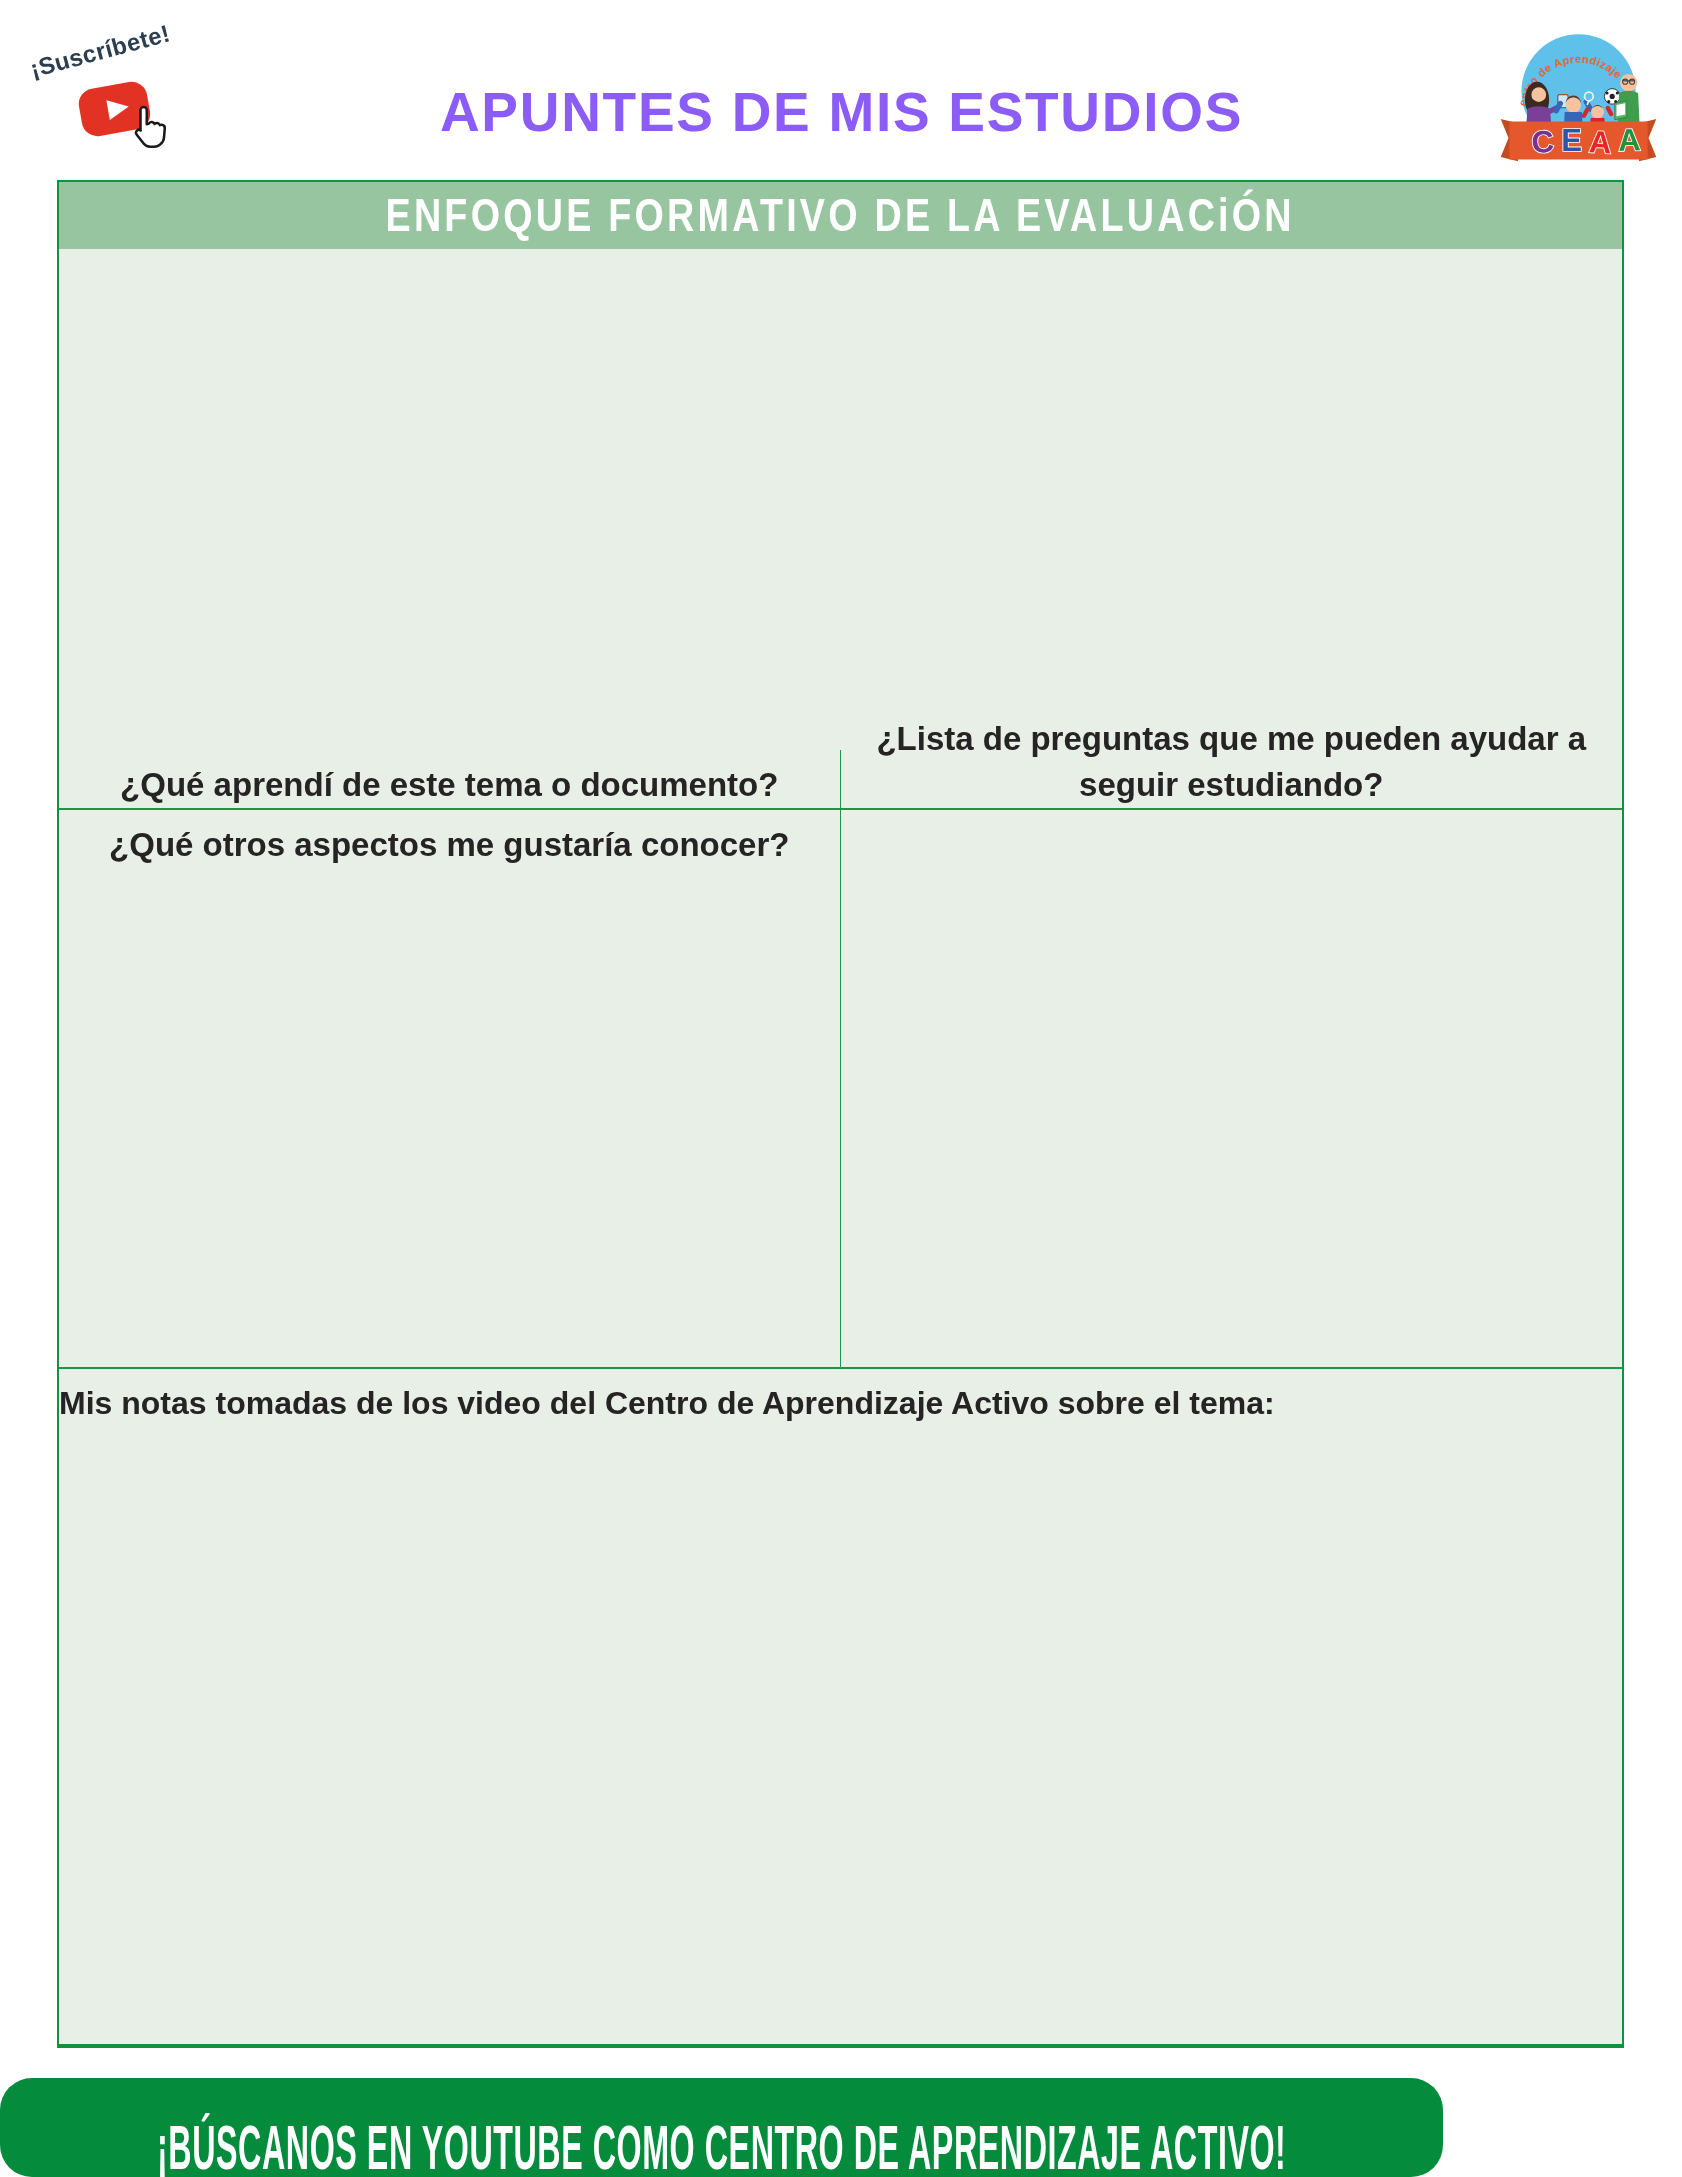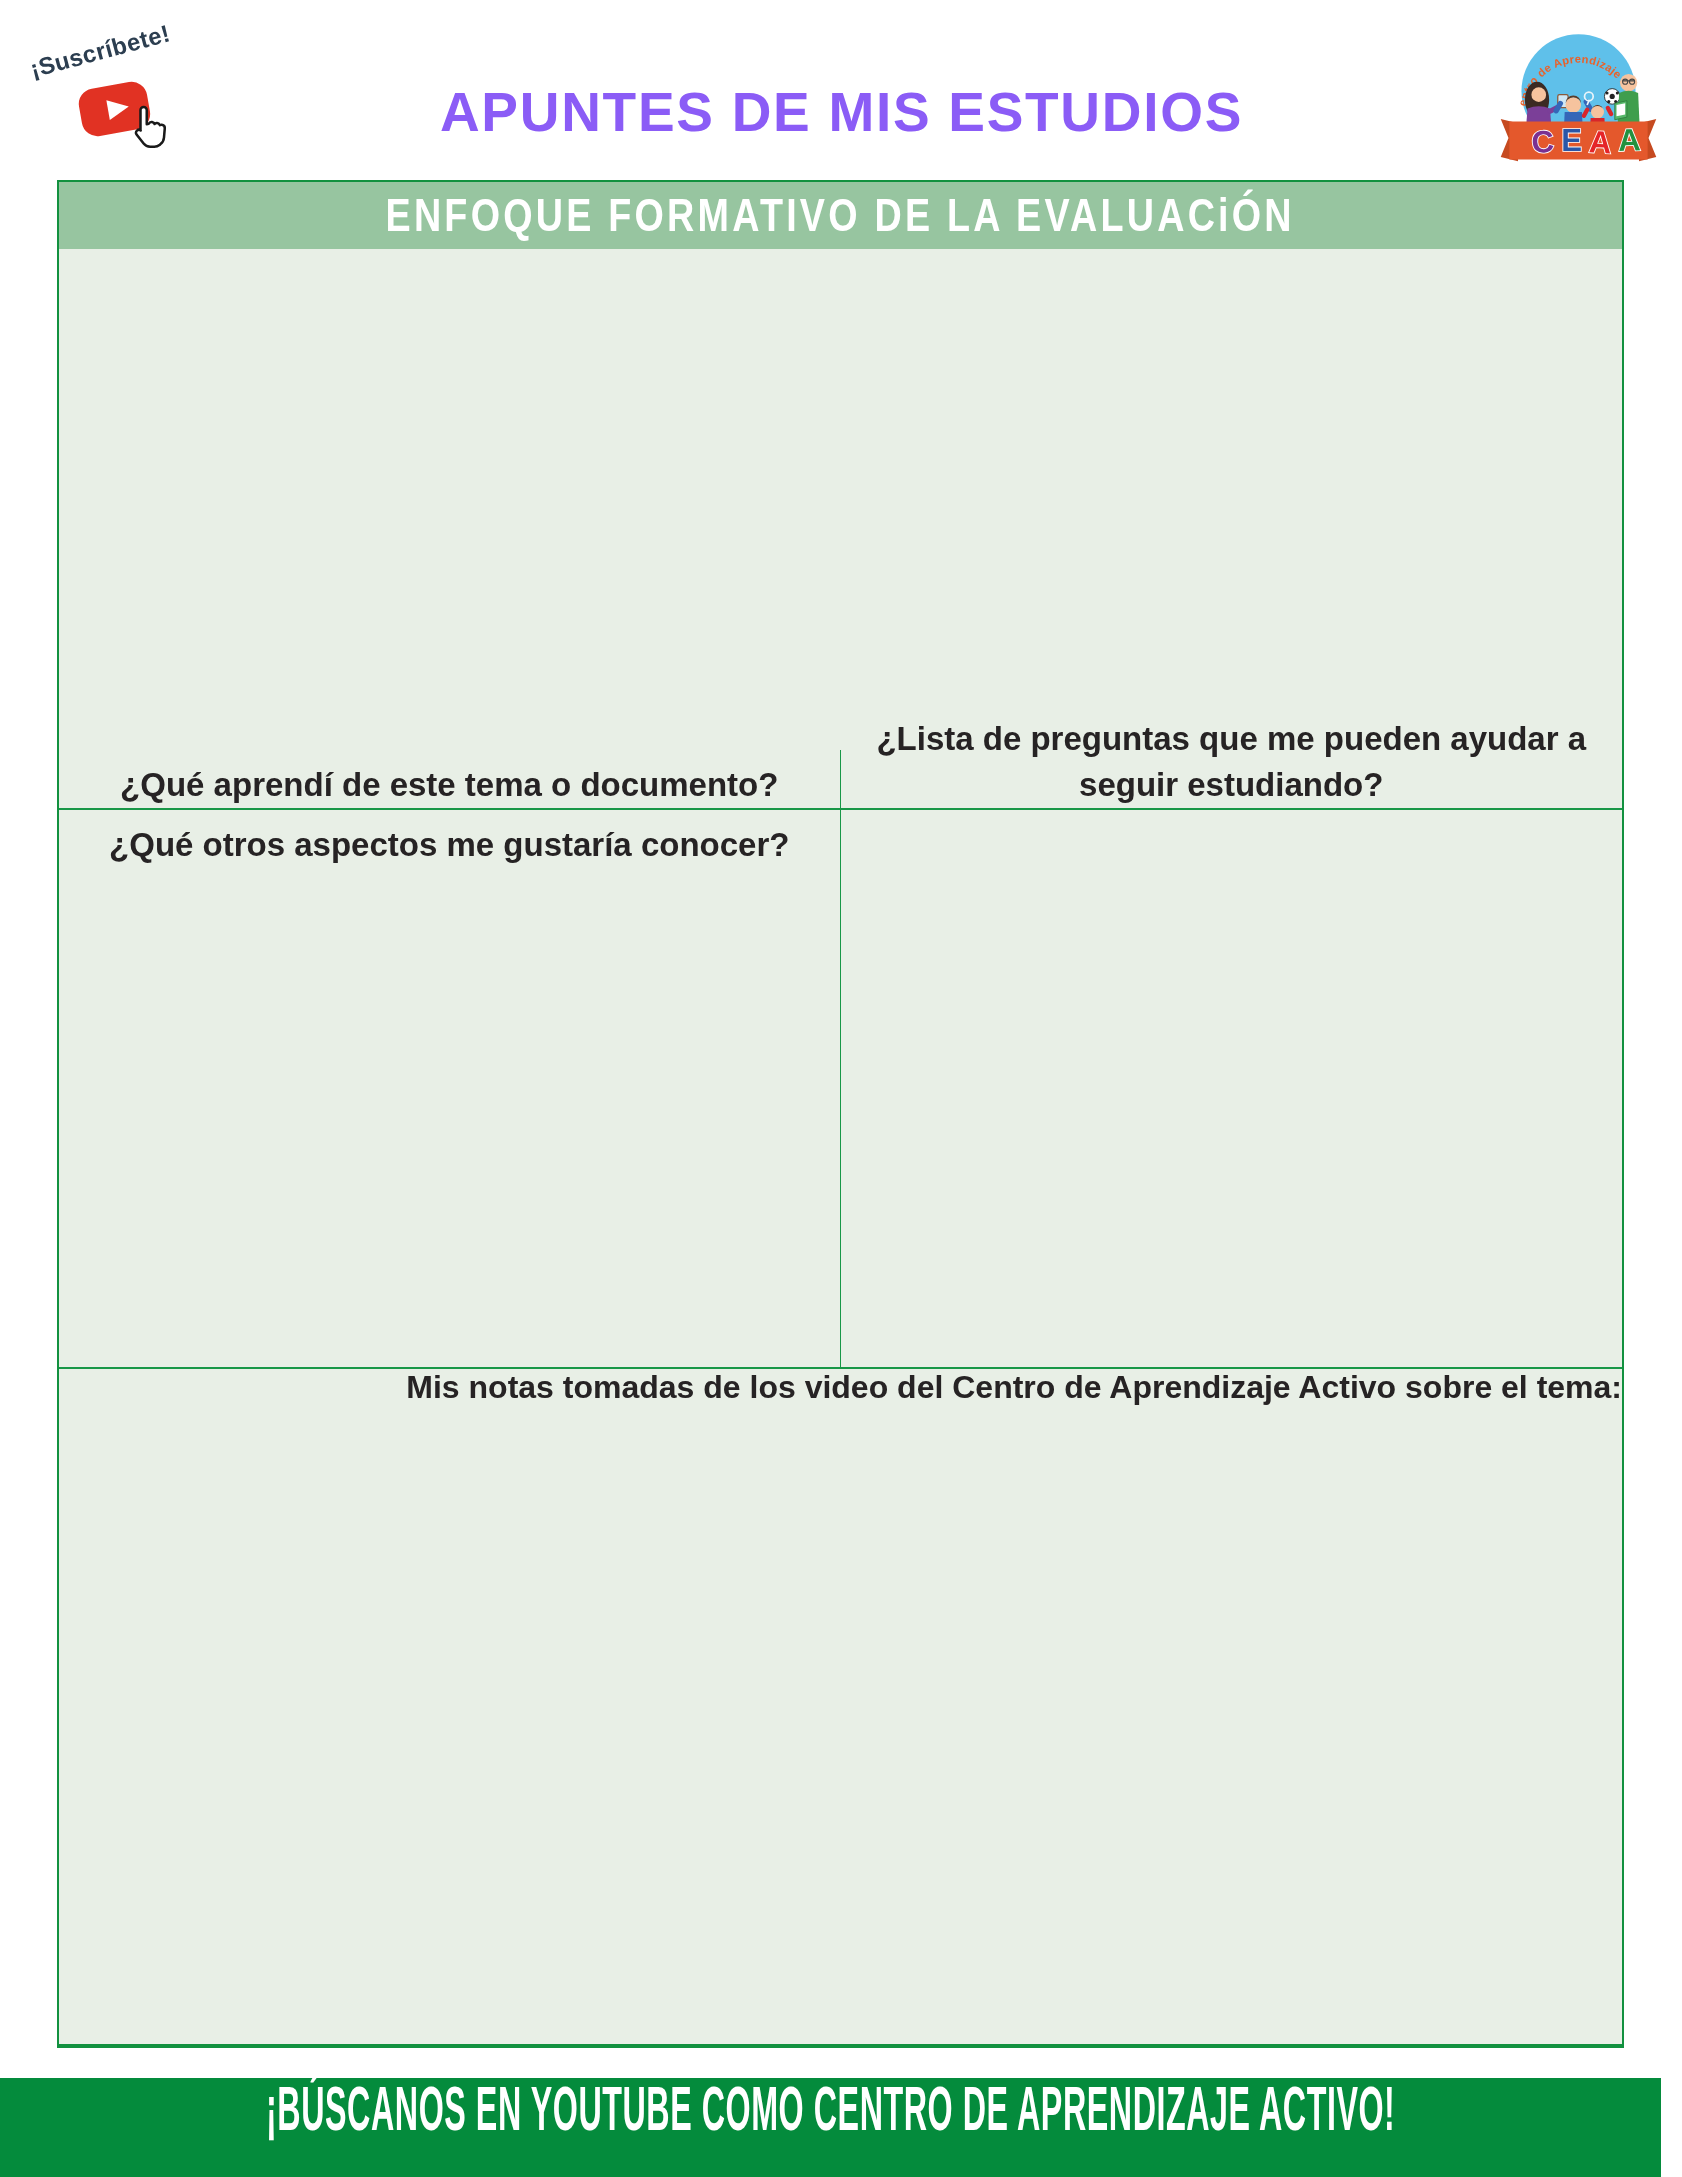--- a/index.html
+++ b/index.html
@@ -34,26 +34,26 @@
   .thead { height:67px; background:#97c5a0; display:flex; align-items:center; justify-content:center; }
   .thead span { display:inline-block; font-size:41px; font-weight:bold; color:#ffffff;
                 letter-spacing:3.5px; transform:scale(0.92,1.12); white-space:nowrap; }
   .trow { display:flex; }
   .trow.r1 { height:559px;align-items:flex-end; }
   .trow.r2 { height:559px; border-top:2.6px solid #189747; }
   .cell { width:50%; padding:12px 15.6px 0 15.6px; display:flex; justify-content:center; }
   .cell.left { border-right:1.7px solid #189747; }
   .question { font-size:33px; font-weight:bold; color:#262324; text-align:center;
               line-height:1.4; max-width:761px; }
-  .notes-section { flex:1; border-top:2.6px solid #189747; padding-top:0; text-align:right; }
+  .notes-section { flex:1; border-top:2.6px solid #189747; padding-top:16px; text-align:left; }
   .notes-header { font-size:32px; font-weight:bold; color:#262324; }
 
   
-  .footer-banner { position:absolute; left:0; top:2078px; width:1661px; height:99px;
-                   background:#048b3c; display:flex; align-items:flex-start; justify-content:center; }
+  .footer-banner { position:absolute; left:0; top:2078px; width:1443px; height:99px;
+                   background:#048b3c; display:flex; align-items:flex-end; justify-content:center;border-radius:32px; }
   .footer-banner span { display:inline-block; font-size:52px; font-weight:bold; color:#ffffff;
                         letter-spacing:0.9px; transform:scale(0.62,1.22); white-space:nowrap; }
 </style>
 </head>
 <body>
 
 <div class="page">
 
   <div class="subscribe-badge">
     <div class="subscribe-text">¡Suscríbete!</div>

